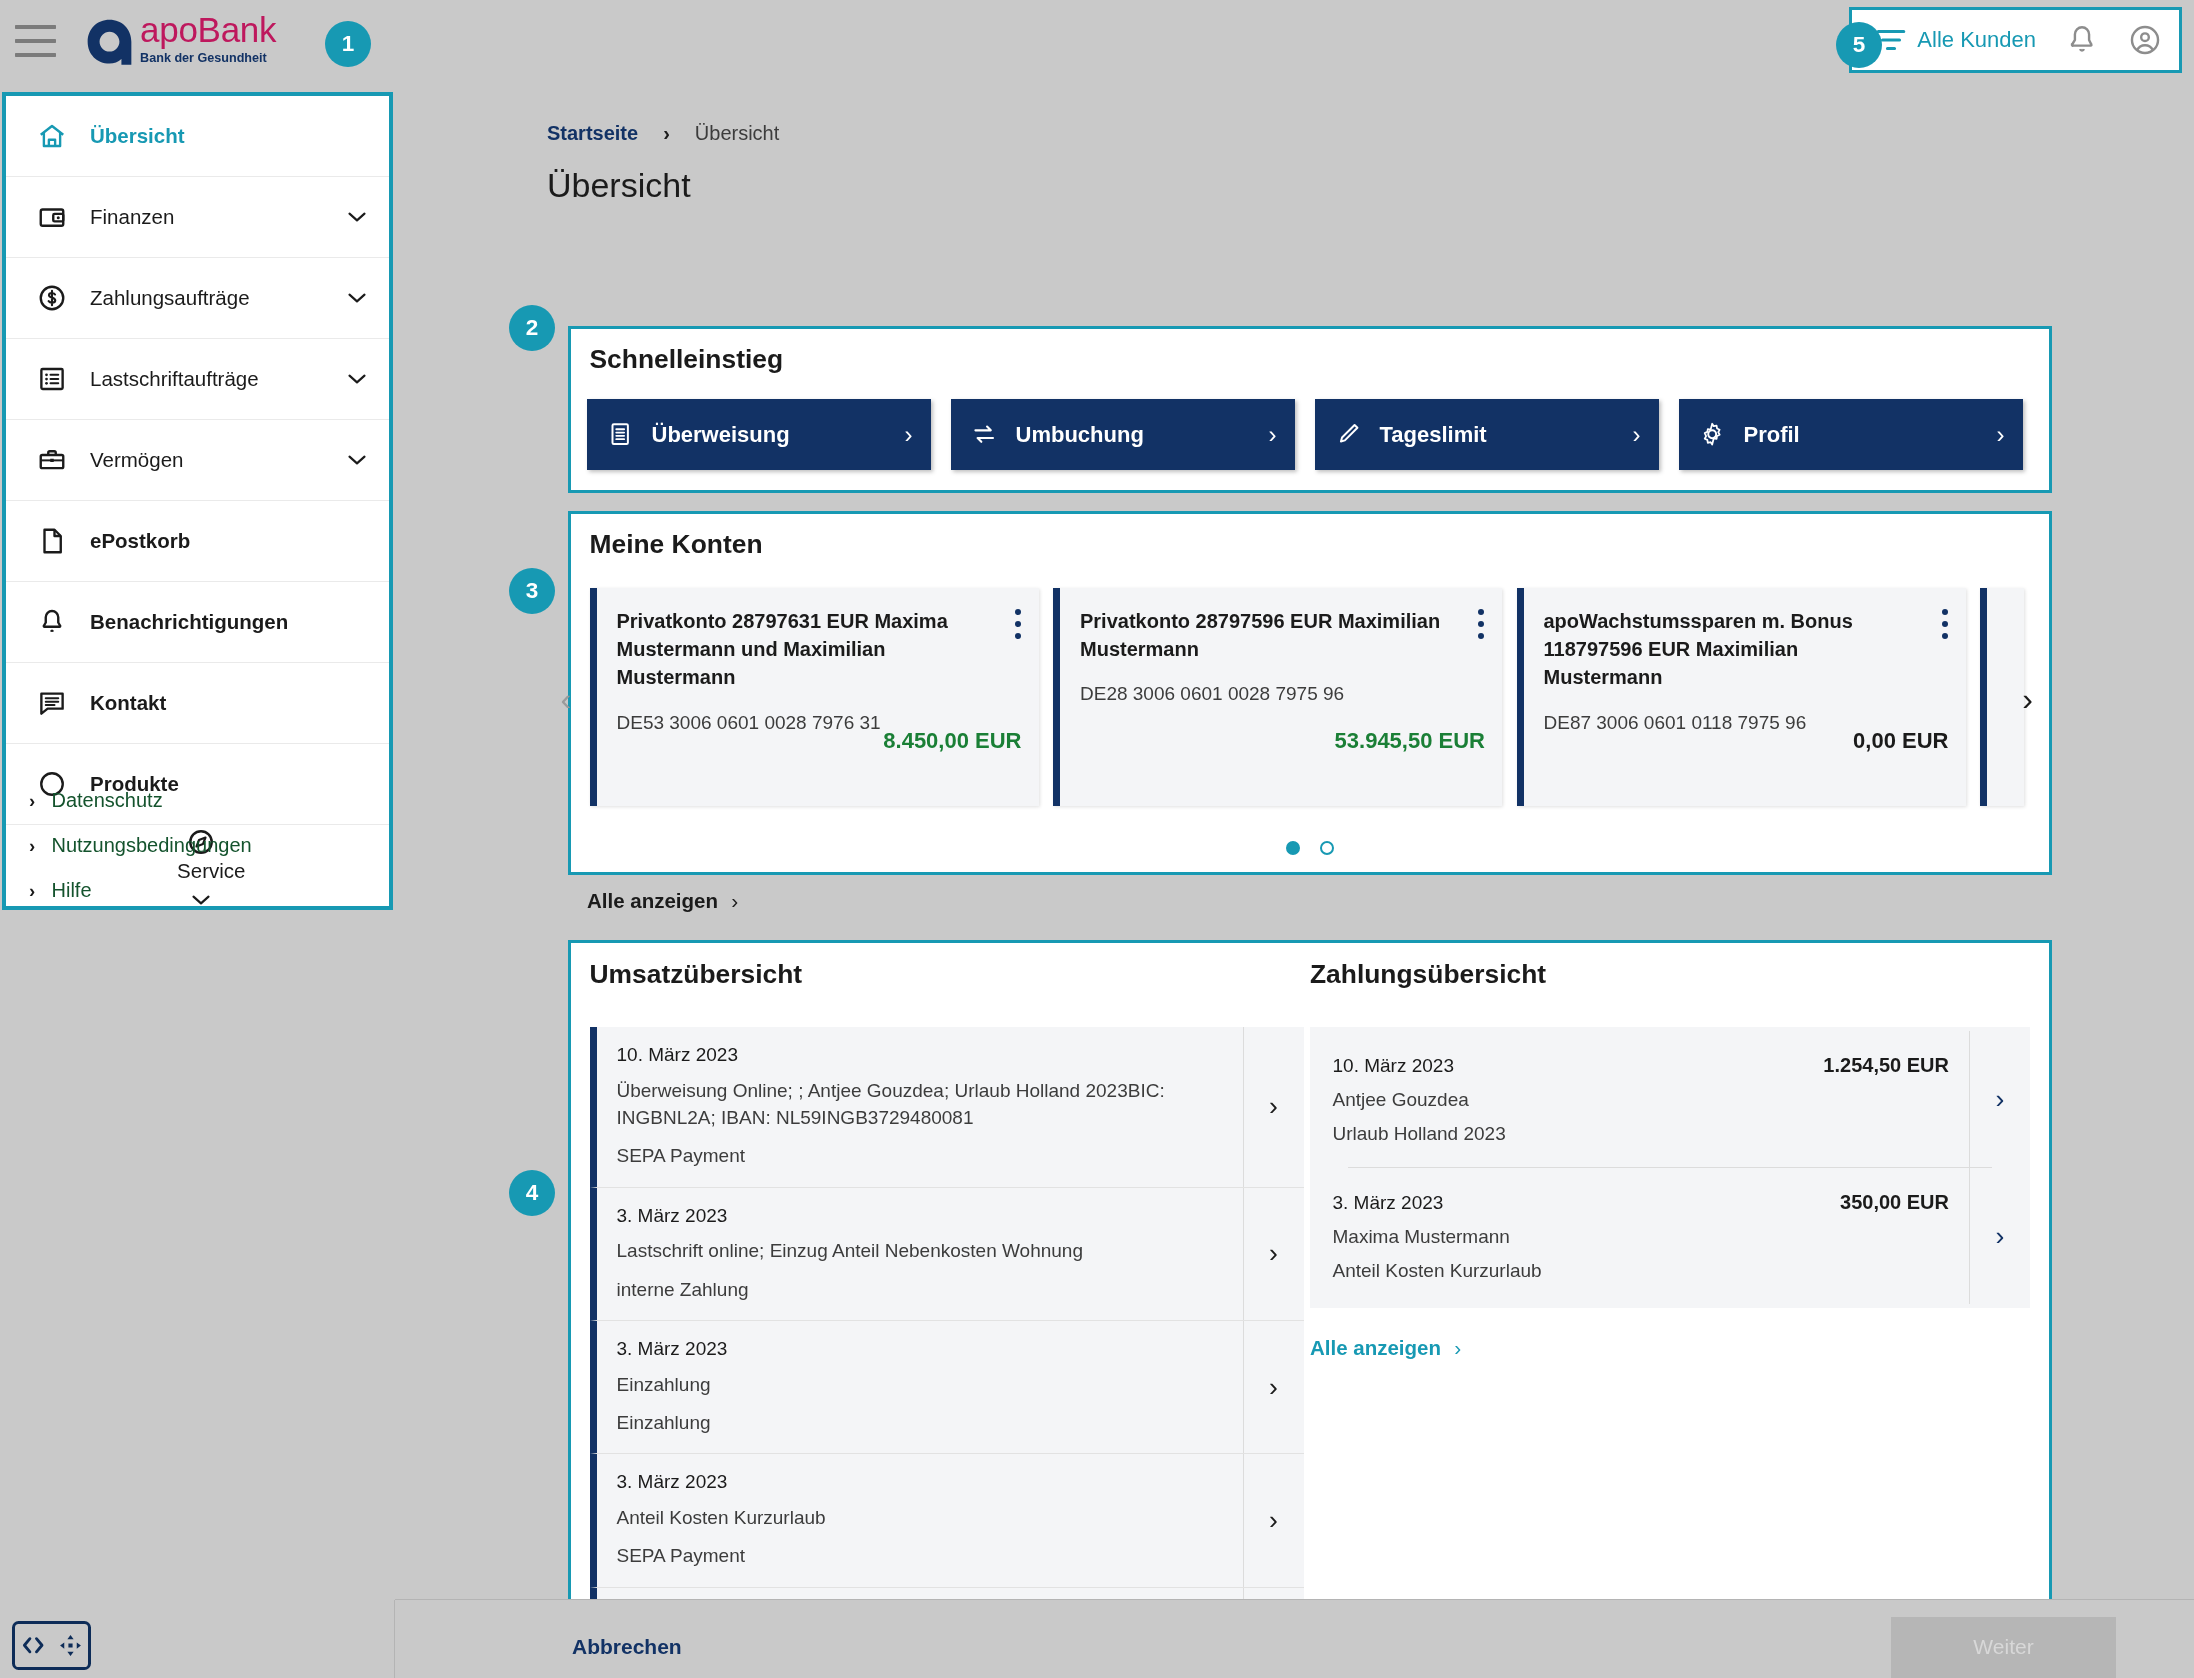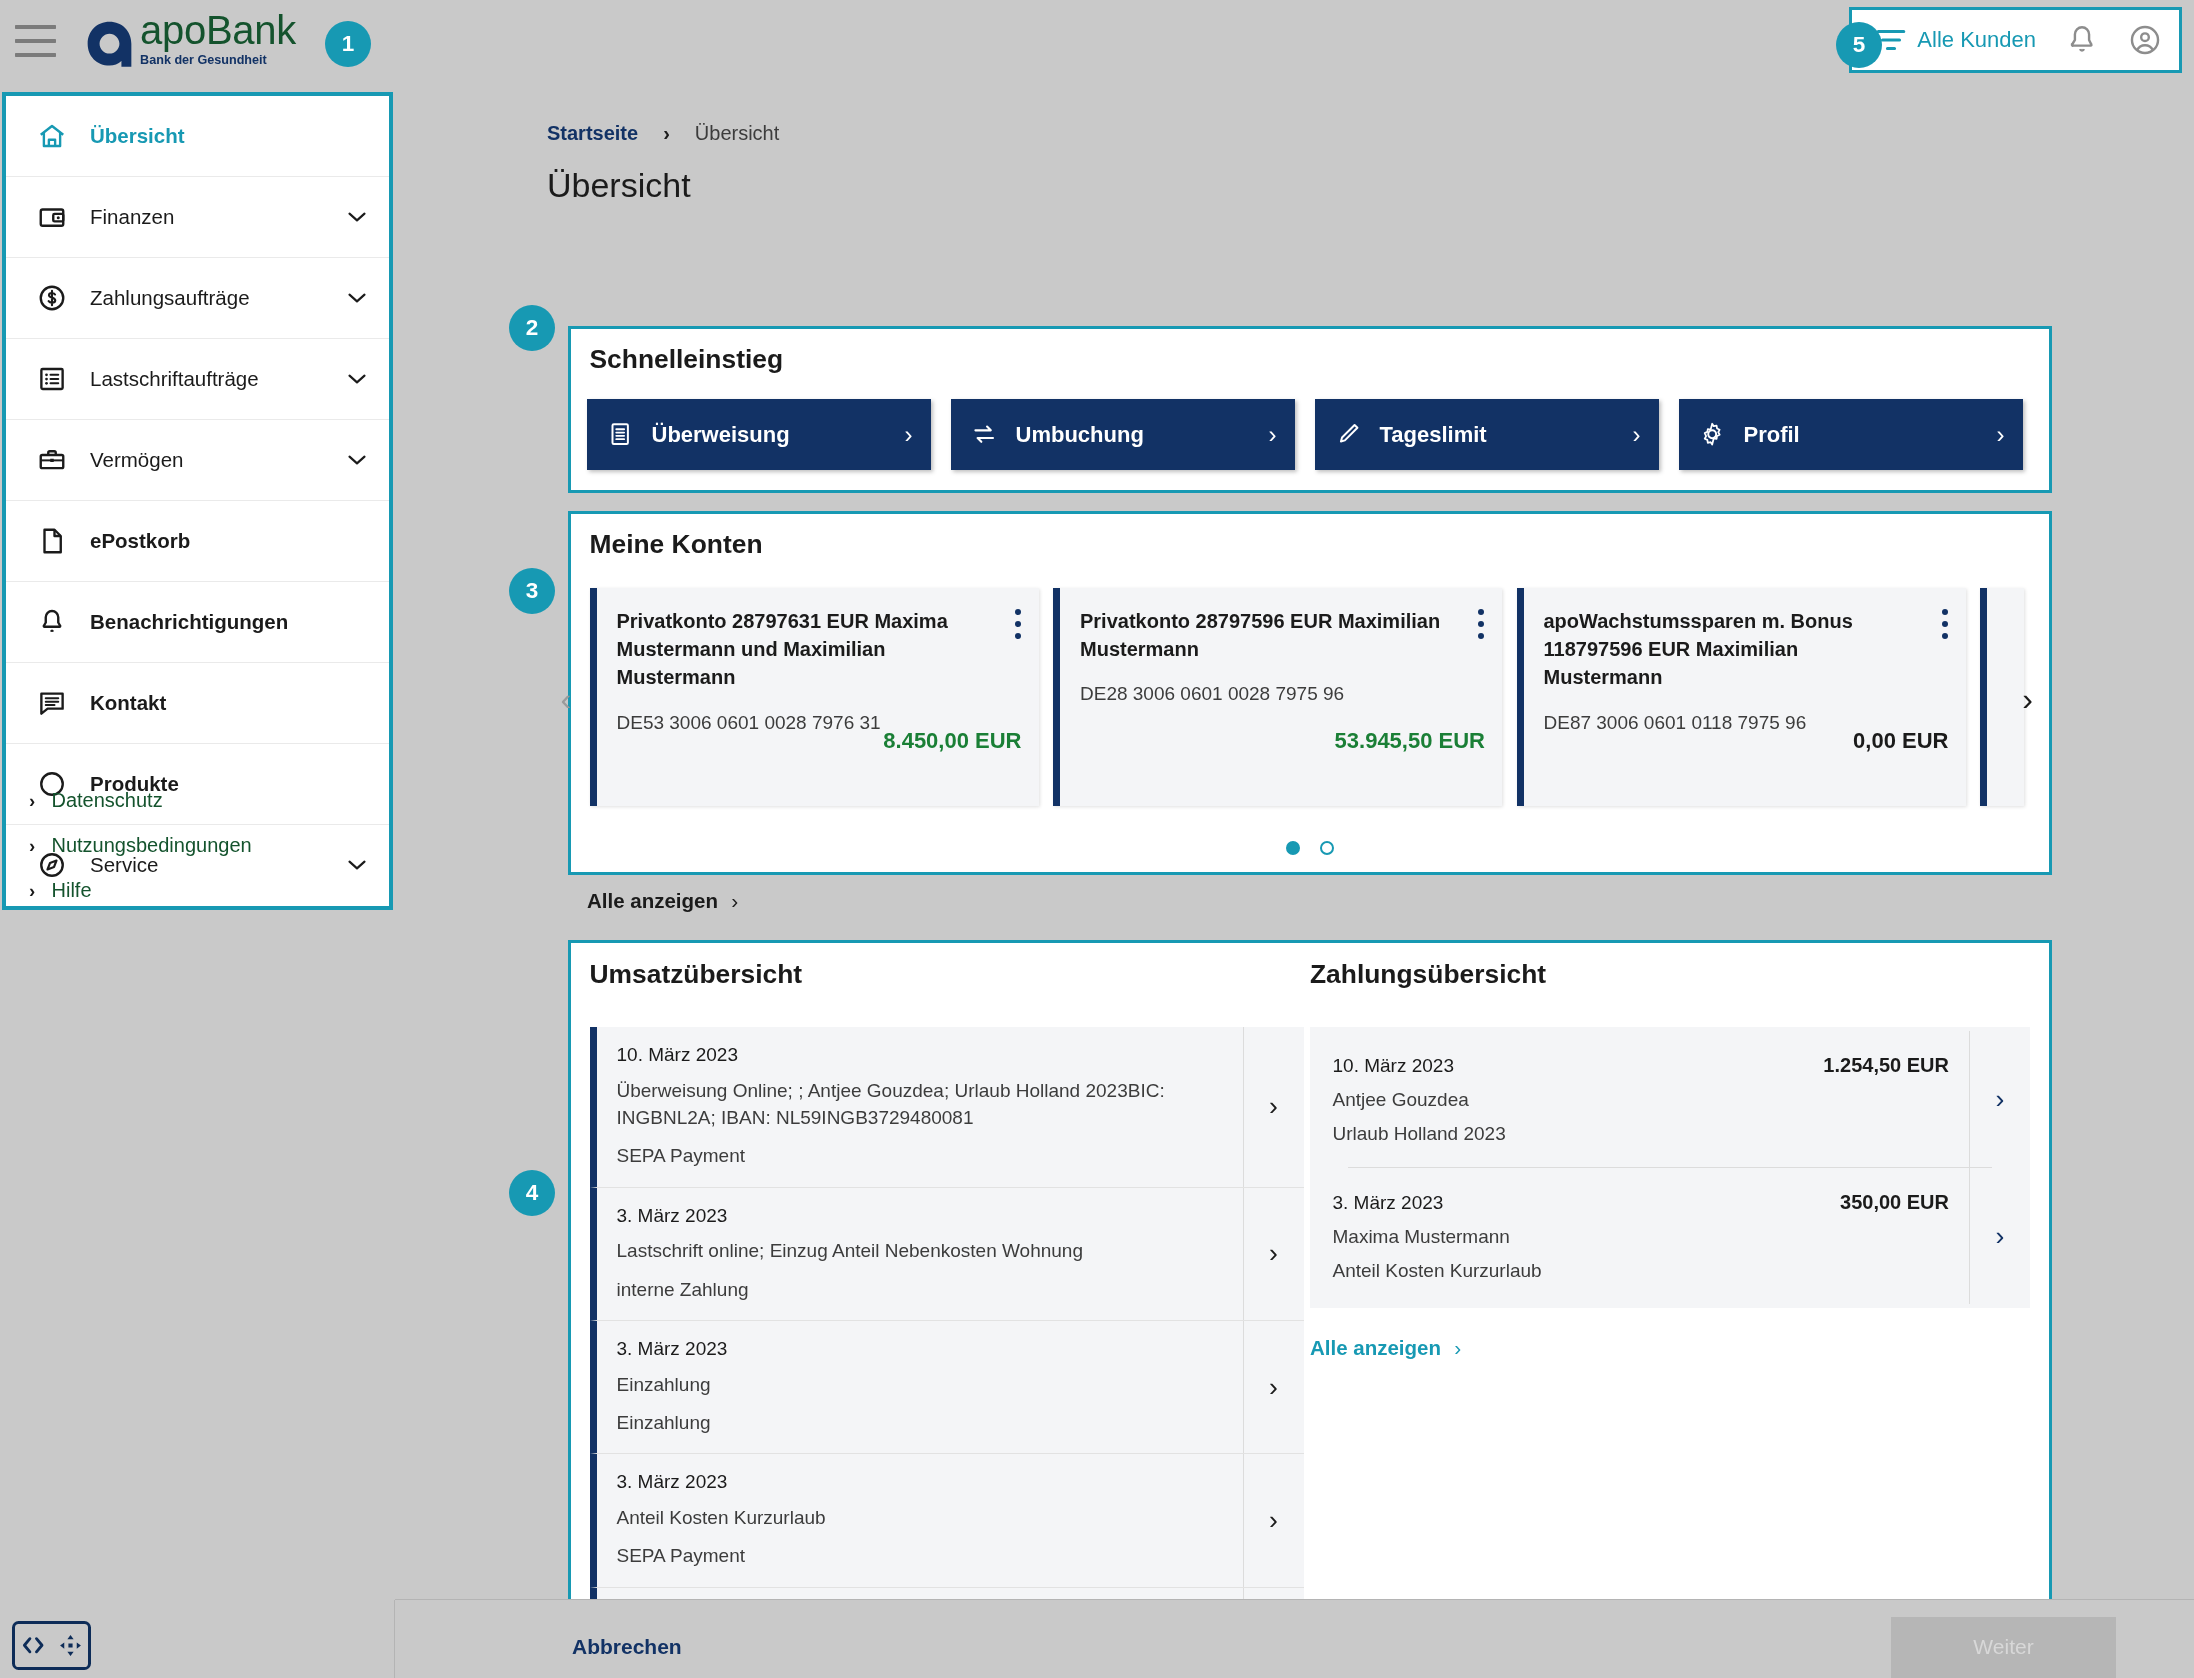--- a/index.html
+++ b/index.html
@@ -21,21 +21,21 @@
     margin-left: 14.5px; width: 41px; height: 32px;
     display: flex; flex-direction: column; justify-content: space-between;
     cursor: pointer;
   }
   #hamburger span { display: block; height: 4px; background: #7b7b7b; border-radius: 0.7px; }
 
   #logo-wrap { margin-left: 29px; display: flex; align-items: flex-end; }
   #logo-mark { width: 49px; height: 52px; position: relative; }
   #logo-mark svg { display: block; }
   #logo-text { margin-left: 6.6px; padding-bottom: 1.3px; }
-  #logo-name { font-size: 40px; color: #14532d; font-weight: 400; line-height: 1; letter-spacing: -0.3px; }
+  #logo-name { font-size: 35px; color: #be185d; font-weight: 400; line-height: 1; letter-spacing: -0.3px; }
   #logo-tag { font-size: 12.6px; color: #123265; font-weight: 700; line-height: 1.4; margin-top: 2.6px; }
 
   .badge {
     width: 46px; height: 46px; border-radius: 50%;
     background: #1799b3; color: #fff;
     display: flex; align-items: center; justify-content: center;
     font-size: 22.5px; font-weight: 700;
     position: absolute; z-index: 40;
   }
   #badge1 { left: 325px; top: 21px; }
@@ -61,21 +61,21 @@
   }
   #nav-box {
     position: absolute; left: 2px; top: 10.6px; width: 391px;
     background: #fff; border: 4px solid #1799b3;
   }
   .nav-item {
     height: 81px; display: flex; align-items: center;
     padding: 0 22.5px 0 29px; border-bottom: 1.3px solid #eaeaea;
     cursor: pointer; background: #fff;
   }
-  .nav-item:last-child { border-bottom: none; }
+  .nav-item:last-child { border-bottom: none; flex-direction: column; }
   .nav-ico { width: 34px; height: 34px; flex: 0 0 34px; display: flex; align-items: center; justify-content: center; }
   .nav-label { margin-left: 21px; font-size: 20.5px; color: #1b1b1b; flex: 1; }
   .nav-item.active .nav-label { color: #1799b3; font-weight: 700; }
   .nav-item.bold .nav-label { font-weight: 700; }
   .chev-down { width: 20px; height: 12px; }
 
   #footer-links { position: absolute; left: 29px; top: 697px; width: 344px; }
   .flink { display: flex; align-items: center; height: 45px; cursor: pointer; }
   .flink .ar { color: #1b1b1b; font-size: 18.5px; font-weight: 700; width: 22.5px; }
   .flink .t { font-size: 20px; color: #14532d; }

